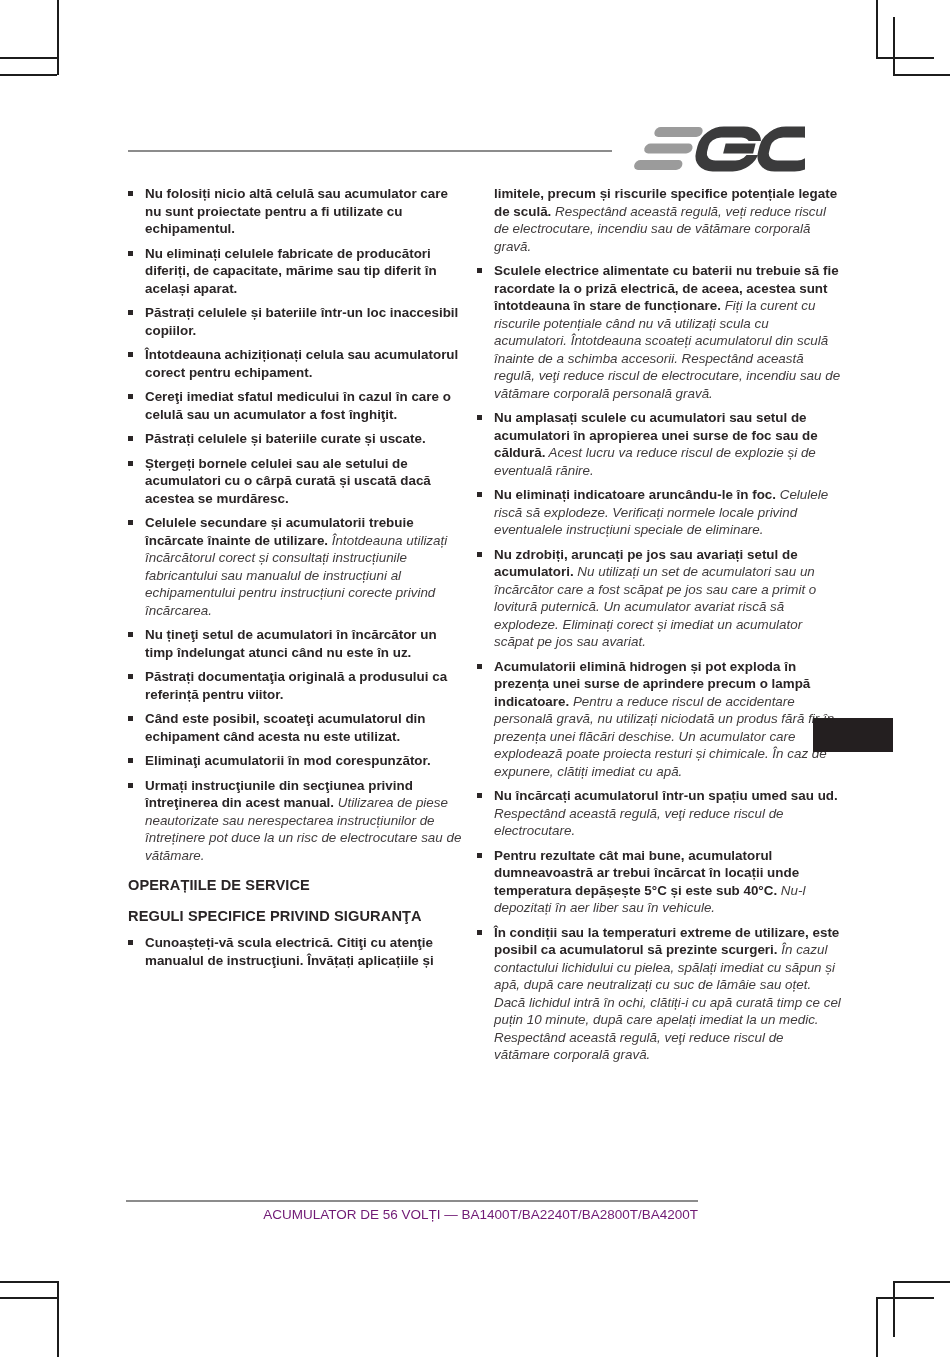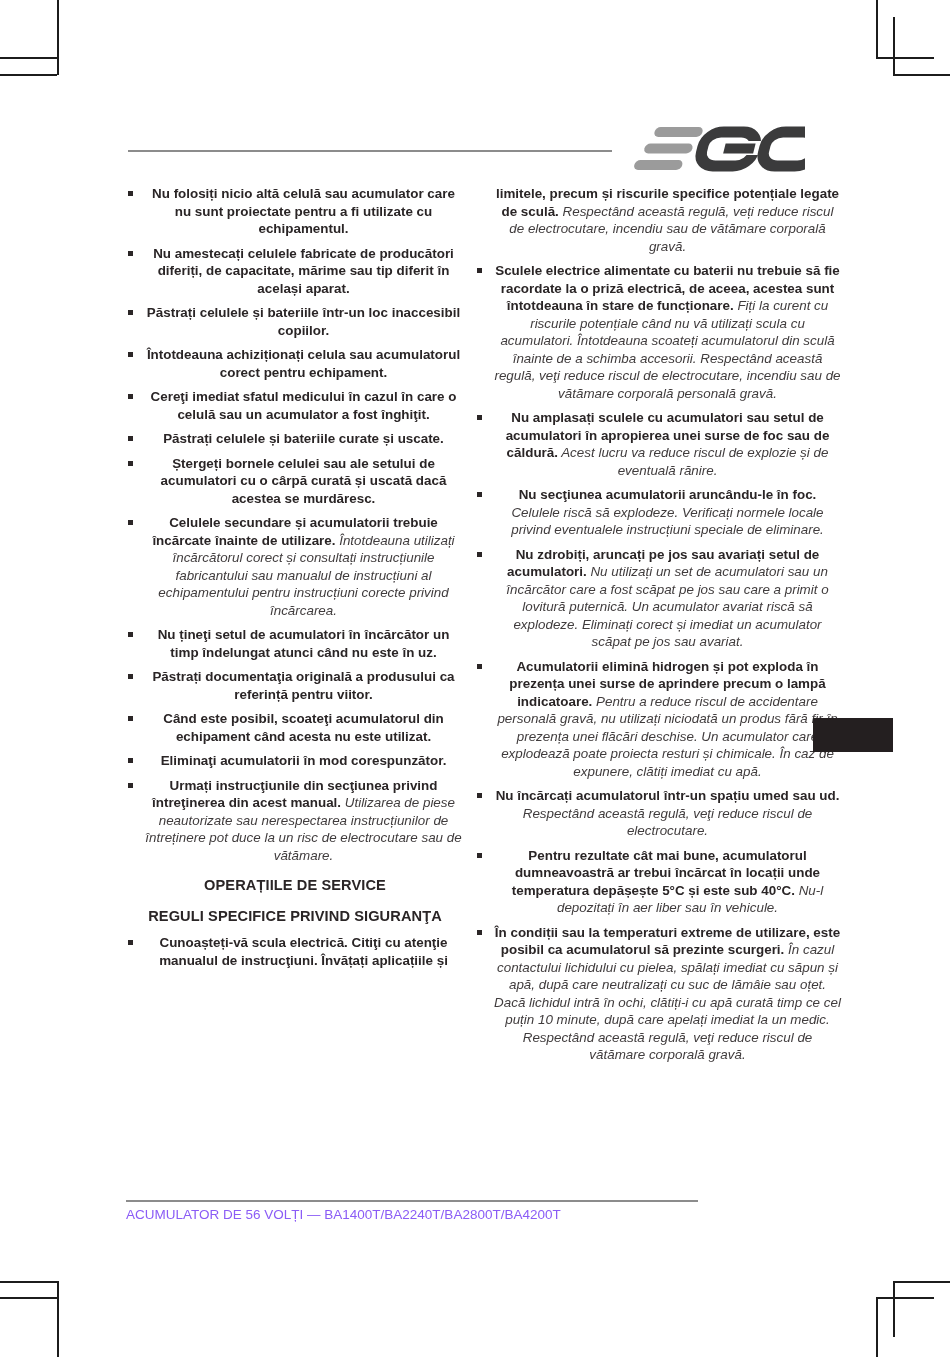--- a/index.html
+++ b/index.html
@@ -7,34 +7,34 @@
     width:950px;height:1357px;position:relative;background:#ffffff;
     font-family:"Liberation Sans","DejaVu Sans",sans-serif;
     color:#2b2627;overflow:hidden;
   }
   .mark{position:absolute;background:#1c1c1c;}
   .rule{position:absolute;background:#8c8c8c;height:2px;}
   .logo{position:absolute;left:620px;top:126px;width:185px;height:46px;}
   .col{position:absolute;font-size:13.4px;line-height:17.5px;}
   .col-left{left:128px;top:185px;width:334px;}
   .col-right{left:477px;top:185px;width:364px;}
-  .block{display:flex;margin:0 0 7px 0;text-align:center;}
+  .block{display:flex;margin:0 0 7px 0;}
   .marker{flex:0 0 17px;}
   .sq{width:5px;height:5px;background:#2b2627;margin-top:6px;}
   .btxt{flex:1;}
   .b{font-weight:bold;color:#2a2526;}
   .r{font-weight:normal;color:#403c3d;font-style:italic;}
   .t-heading{margin:13px 0 9px 0;}
   .t-heading .b{font-size:14.6px;letter-spacing:0.1px;}
   .t-cont .sq{visibility:hidden;}
   .section-tab{position:absolute;left:813px;top:718px;width:80px;height:34px;background:#241f20;}
   .footer-line{left:126px;top:1200px;width:572px;}
   .footer-text{
-    position:absolute;left:126px;top:1207px;width:572px;text-align:left;
-    font-size:13.5px;color:#8b5cf6;font-weight:normal;
+    position:absolute;left:126px;top:1207px;width:572px;text-align:right;
+    font-size:13.5px;color:#701a75;font-weight:normal;
   }
 </style>
 </head>
 <body>
 
 <div>
   <div class="mark" style="left:57px;top:0;width:1.5px;height:75px;"></div>
   <div class="mark" style="left:0;top:57px;width:57px;height:1.5px;"></div>
   <div class="mark" style="left:0;top:74px;width:57px;height:1.5px;"></div>
 
@@ -78,21 +78,21 @@
 <div class="block t-bullet">
       <div class="marker">
         <div class="sq"></div>
       </div>
       <div class="btxt"><span class="b">Nu folosiți nicio altă celulă sau acumulator care nu sunt proiectate pentru a fi utilizate cu echipamentul.</span><span class="r"></span></div>
     </div>
     <div class="block t-bullet">
       <div class="marker">
         <div class="sq"></div>
       </div>
-      <div class="btxt"><span class="b">Nu amestecați celulele fabricate de producători diferiți, de capacitate, mărime sau tip diferit în același aparat.</span><span class="r"></span></div>
+      <div class="btxt"><span class="b">Nu eliminați celulele fabricate de producători diferiți, de capacitate, mărime sau tip diferit în același aparat.</span><span class="r"></span></div>
     </div>
     <div class="block t-bullet">
       <div class="marker">
         <div class="sq"></div>
       </div>
       <div class="btxt"><span class="b">Păstrați celulele și bateriile într-un loc inaccesibil copiilor.</span><span class="r"></span></div>
     </div>
     <div class="block t-bullet">
       <div class="marker">
         <div class="sq"></div>
@@ -186,21 +186,21 @@
     <div class="block t-bullet">
       <div class="marker">
         <div class="sq"></div>
       </div>
       <div class="btxt"><span class="b">Nu amplasați sculele cu acumulatori sau setul de acumulatori în apropierea unei surse de foc sau de căldură.</span><span class="r"> Acest lucru va reduce riscul de explozie și de eventuală rănire.</span></div>
     </div>
     <div class="block t-bullet">
       <div class="marker">
         <div class="sq"></div>
       </div>
-      <div class="btxt"><span class="b">Nu secţiunea acumulatorii aruncându-le în foc.</span><span class="r"> Celulele riscă să explodeze. Verificați normele locale privind eventualele instrucțiuni speciale de eliminare.</span></div>
+      <div class="btxt"><span class="b">Nu eliminați indicatoare aruncându-le în foc.</span><span class="r"> Celulele riscă să explodeze. Verificați normele locale privind eventualele instrucțiuni speciale de eliminare.</span></div>
     </div>
     <div class="block t-bullet">
       <div class="marker">
         <div class="sq"></div>
       </div>
       <div class="btxt"><span class="b">Nu zdrobiți, aruncați pe jos sau avariați setul de acumulatori.</span><span class="r"> Nu utilizați un set de acumulatori sau un încărcător care a fost scăpat pe jos sau care a primit o lovitură puternică. Un acumulator avariat riscă să explodeze. Eliminați corect și imediat un acumulator scăpat pe jos sau avariat.</span></div>
     </div>
     <div class="block t-bullet">
       <div class="marker">
         <div class="sq"></div>

